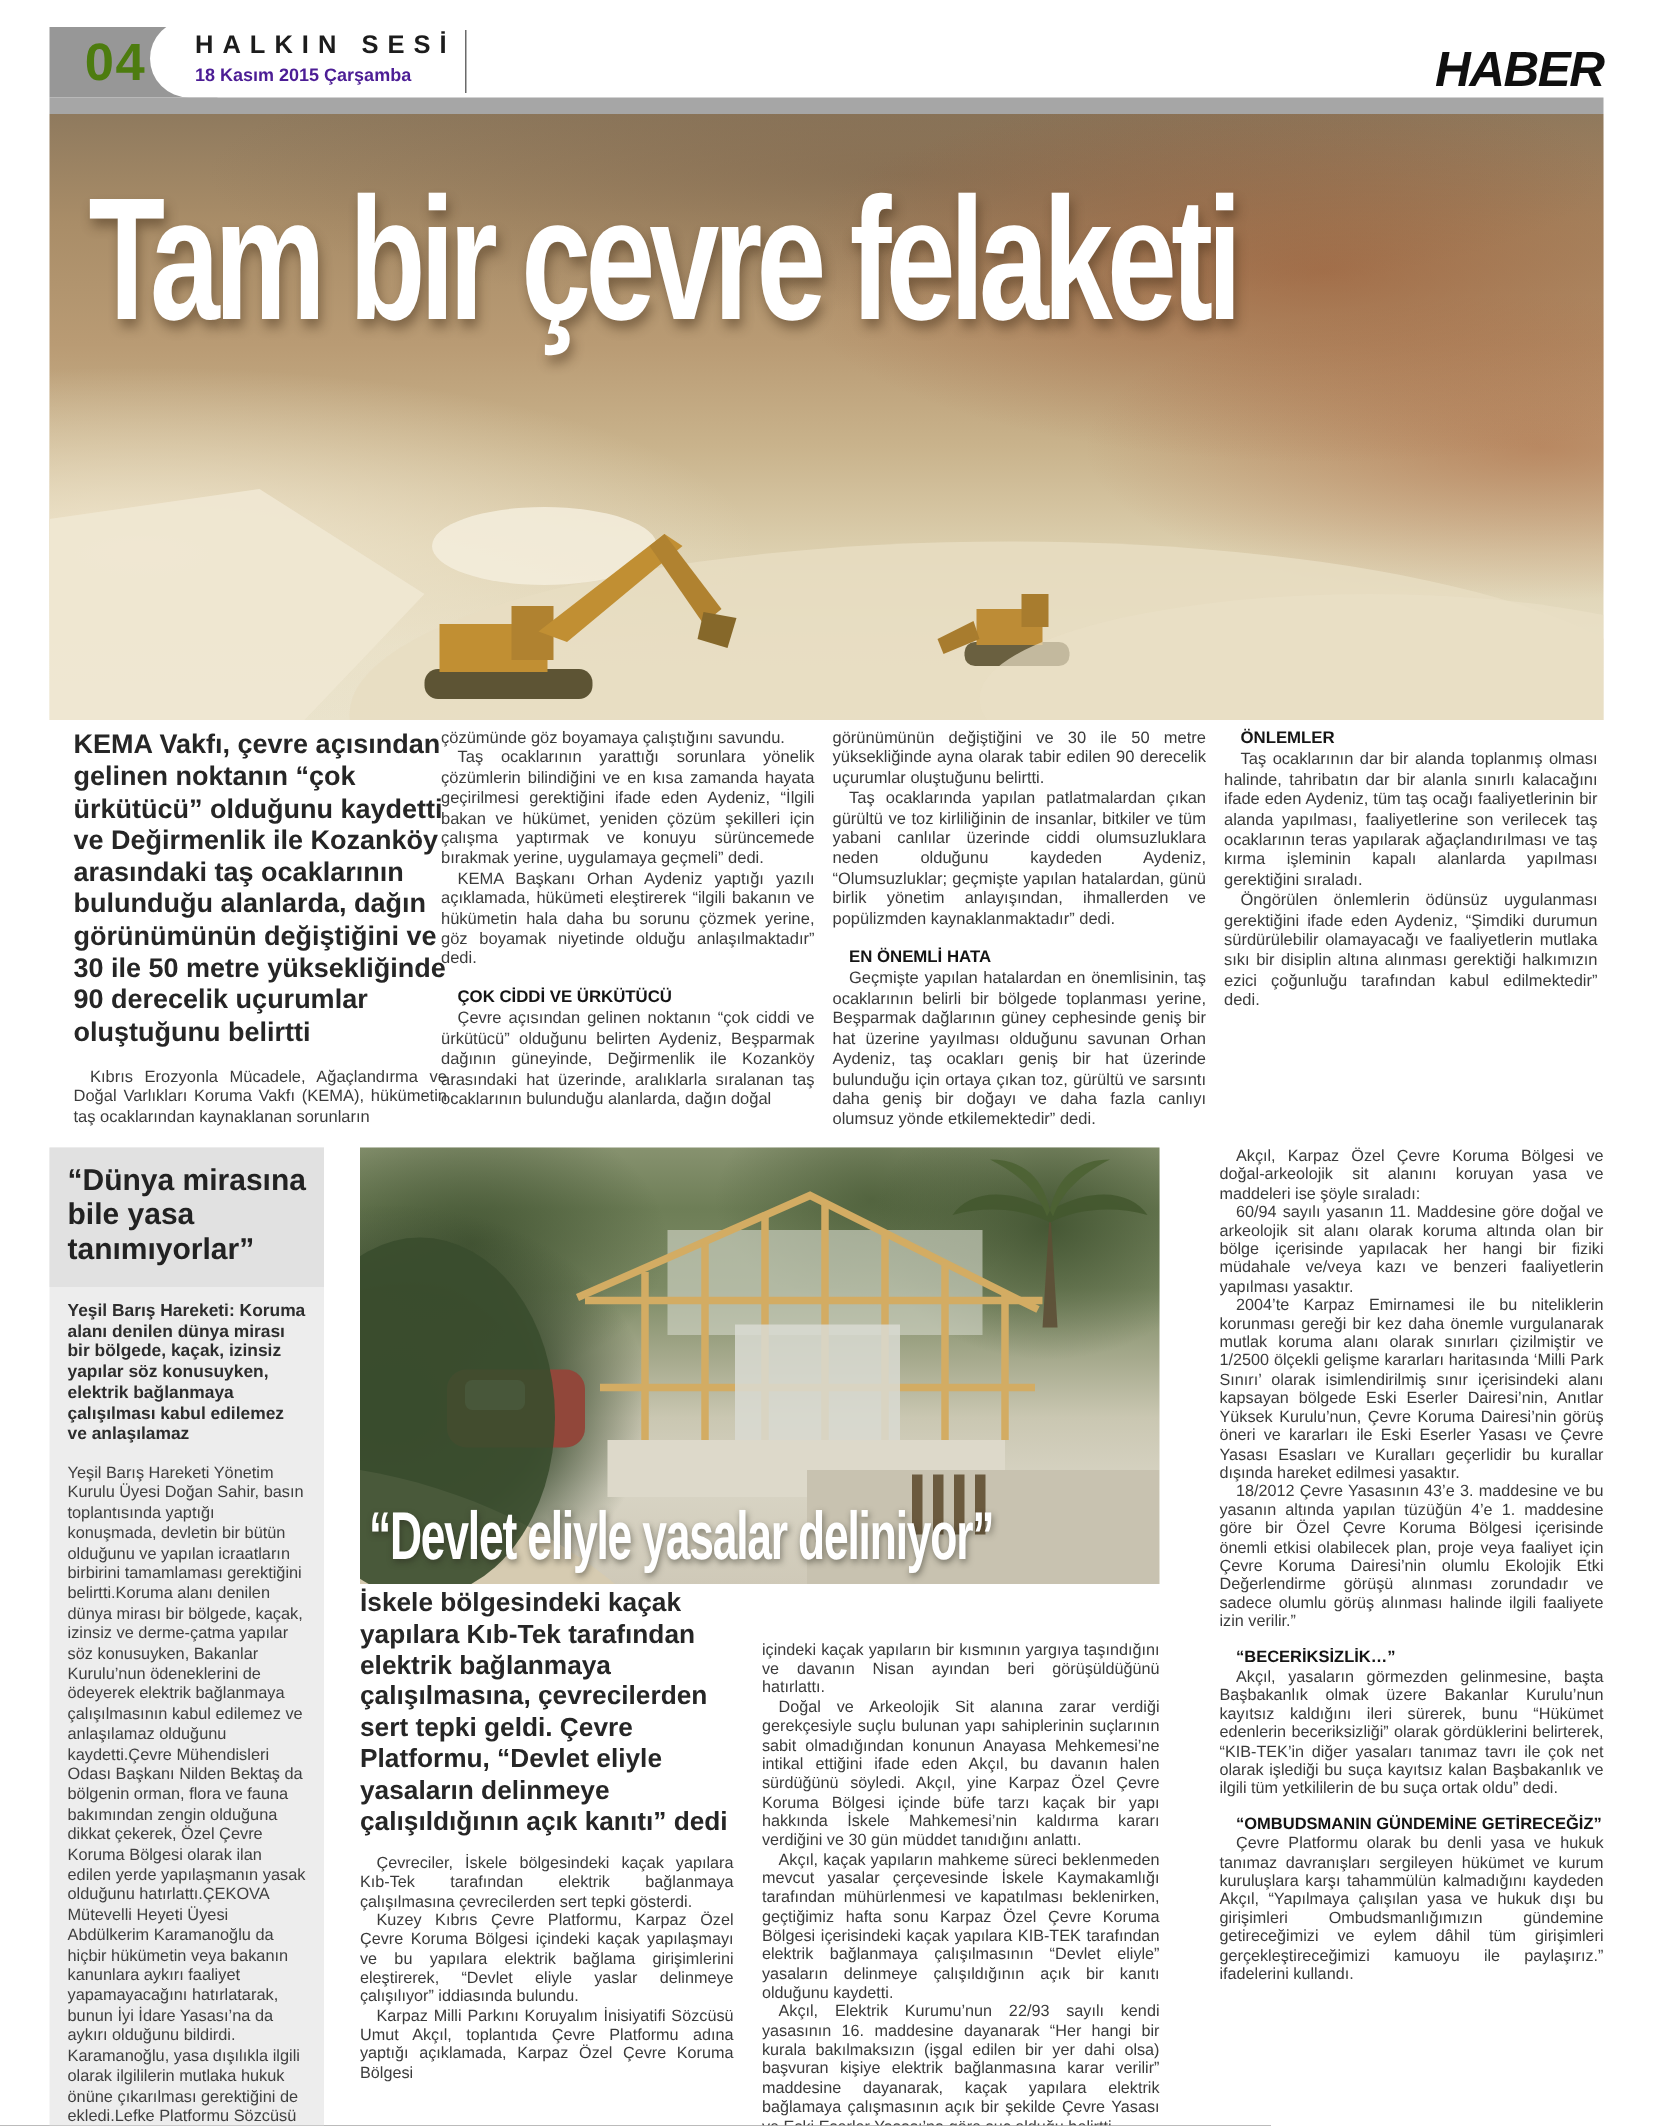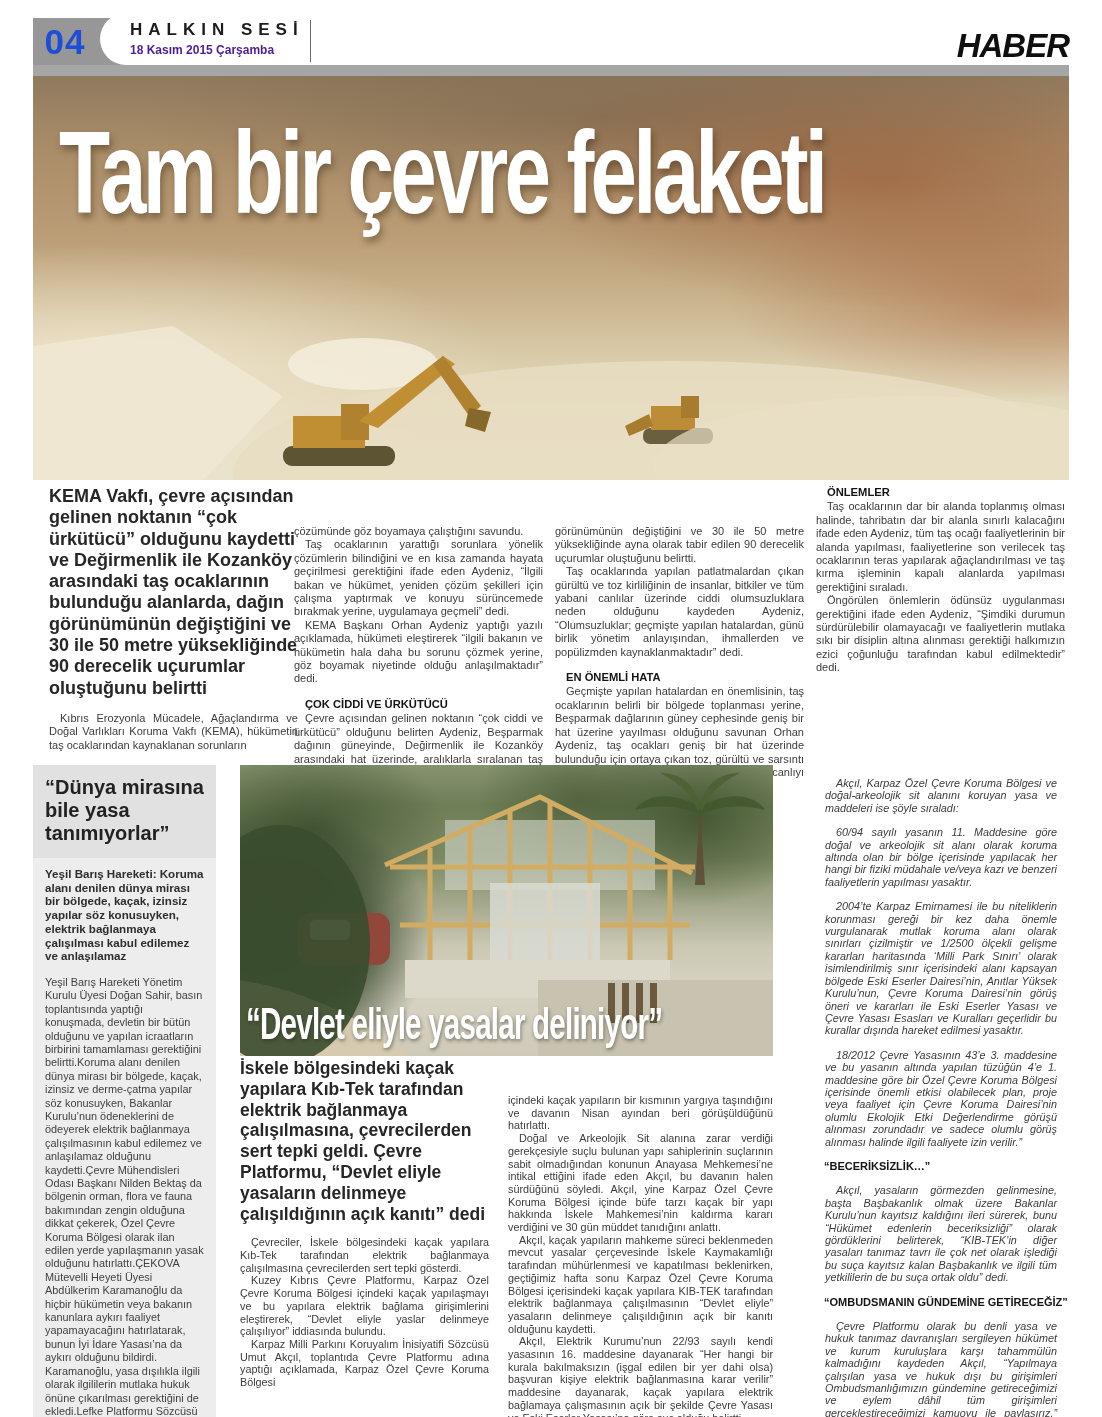--- a/index.html
+++ b/index.html
@@ -4,21 +4,21 @@
 <style>
   html,body{margin:0;padding:0;background:#888;}
   .page{position:relative;width:1102px;height:1417px;background:#ffffff;overflow:hidden;
         font-family:"Liberation Sans","DejaVu Sans",sans-serif;color:#3a3a3a;}
   .abs{position:absolute;}
 
   
   .h-block{left:33px;top:18px;width:112px;height:47px;background:#979797;}
   .h-white{left:100px;top:13px;width:348px;height:52px;background:#ffffff;border-radius:30px 0 0 30px;}
   .h-bar{left:33px;top:65px;width:1036px;height:11px;background:#a6a6a6;}
-  .pageno{left:30px;top:18px;width:70px;height:36px;color:#1d4ed8;font-size:35px;font-weight:bold;
+  .pageno{left:42px;top:18px;width:70px;height:36px;color:#4d7c0f;font-size:35px;font-weight:bold;
           text-align:center;line-height:47px;letter-spacing:1px;}
   .mast{left:130px;top:20px;width:175px;}
   .mast-title{font-size:17px;font-weight:bold;letter-spacing:6px;color:#1c1c1c;white-space:nowrap;}
   .mast-date{font-size:12px;font-weight:bold;color:#4c1d95;margin-top:3px;white-space:nowrap;}
   .mast-rule{left:310px;top:20px;width:1px;height:42px;background:#6a6a6a;}
   .section{right:33px;left:auto;top:27px;font-size:33px;font-weight:bold;font-style:italic;
            color:#0f0f0f;letter-spacing:-1px;}
 
   
   .photo1{left:33px;top:76px;width:1036px;height:404px;overflow:hidden;
@@ -28,21 +28,21 @@
       radial-gradient(55% 42% at 6% 72%, rgba(240,230,206,.95), transparent 72%),
       radial-gradient(60% 30% at 55% 10%, rgba(118,94,70,.5), transparent 75%),
       linear-gradient(180deg,#8f7a5e 0%,#a98d68 18%,#b99b74 38%,#c9b38c 55%,#dccfae 72%,#e7dfc6 88%,#eae3cc 100%);}
   .hl1{left:26px;top:30px;white-space:nowrap;color:#ffffff;font-weight:bold;font-size:88px;
        letter-spacing:-4px;transform:scale(.95,1.32);transform-origin:0 0;
        text-shadow:2px 4px 7px rgba(60,40,20,.45);}
 
   
   .col{top:486px;width:249px;height:266px;font-size:11px;line-height:13.4px;text-align:justify;color:#3b3b3b;}
   .col p{margin:0;text-indent:11px;}
-  .col p.cont{text-indent:0;margin-top:39px;}
+  .col p.cont{text-indent:0;}
   .colhead{font-weight:bold;color:#141414;margin:12px 0 1px;text-indent:11px;font-size:11.2px;text-align:left;}
   .c1{left:49px;} .c2{left:294px;} .c3{left:555px;} .c4{left:816px;}
   .lead1{font-size:18px;line-height:21.3px;font-weight:bold;color:#262626;text-align:left;text-indent:0 !important;}
   .byline{margin-top:13px !important;}
 
   
   .sb{left:33px;top:765px;width:183px;height:668px;background:#ededed;}
   .sb-hl{background:#e1e1e1;padding:11px 12px 13px;font-size:20px;line-height:23px;font-weight:bold;color:#222222;}
   .sb-sub{padding:9px 12px 0;font-size:11.6px;line-height:13.7px;font-weight:bold;color:#2d2d2d;}
   .sb-body{padding:13px 12px 0;font-size:10.9px;line-height:13.4px;color:#3f3f3f;text-align:left;}
@@ -59,21 +59,21 @@
        letter-spacing:-1px;transform:scale(.8,1.22);transform-origin:0 100%;
        text-shadow:1px 2px 4px rgba(40,40,30,.5);}
 
   
   .col2a{top:1058px;width:249px;font-size:10.8px;line-height:12.7px;text-align:justify;color:#3b3b3b;}
   .col2a p{margin:0;text-indent:11px;}
   .col2a p.cont{text-indent:0;margin-top:36px;}
   .ca{left:240px;height:352px;} .cb{left:508px;width:265px;height:352px;}
   .cc{left:813px;top:765px;width:256px;height:645px;font-size:10.8px;line-height:12.4px;
       text-align:justify;color:#3b3b3b;}
-  .cc p{margin:12px;text-indent:11px;font-style:italic;}
+  .cc p{margin:0;text-indent:11px;}
   .lead2{font-size:17.5px;line-height:20.8px;font-weight:bold;color:#262626;text-align:left;text-indent:0 !important;}
   .gap{margin-top:12px !important;}
   .colhead2{font-weight:bold;color:#141414;margin:11px 0 1px;text-indent:11px;font-size:11px;text-align:left;}
 
   svg{display:block;}
 </style>
 </head>
 <body>
 
 <div class="page">

